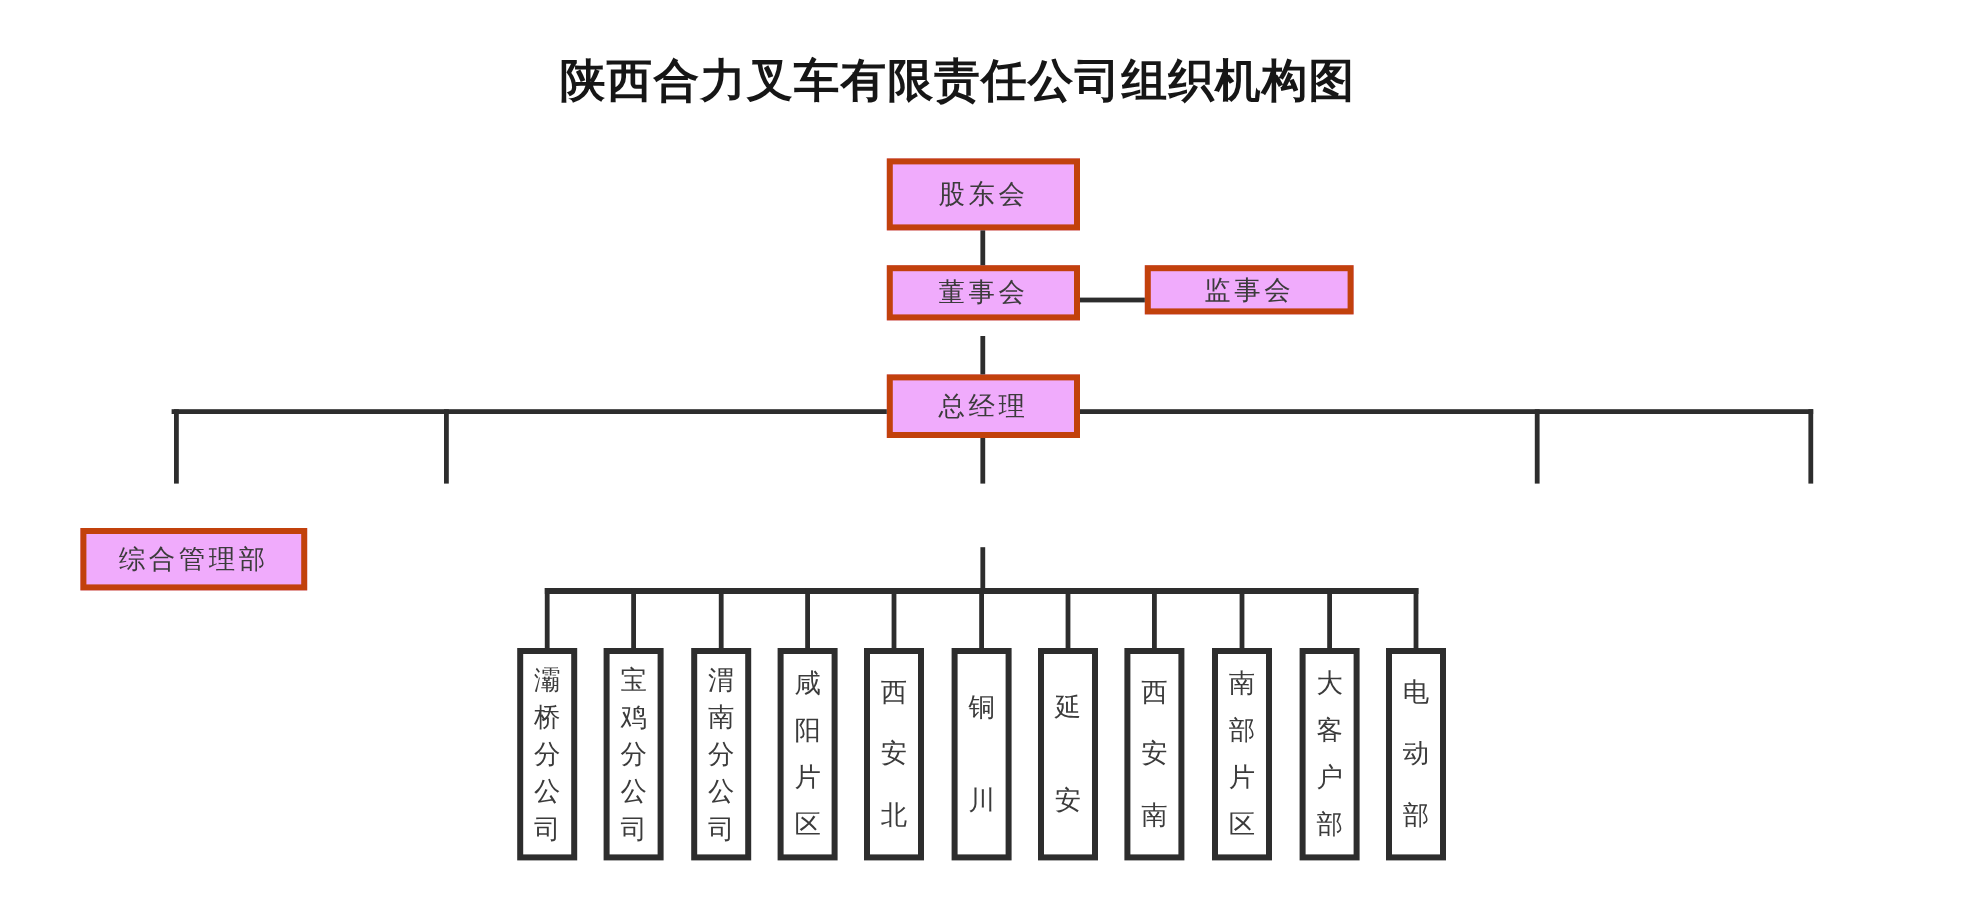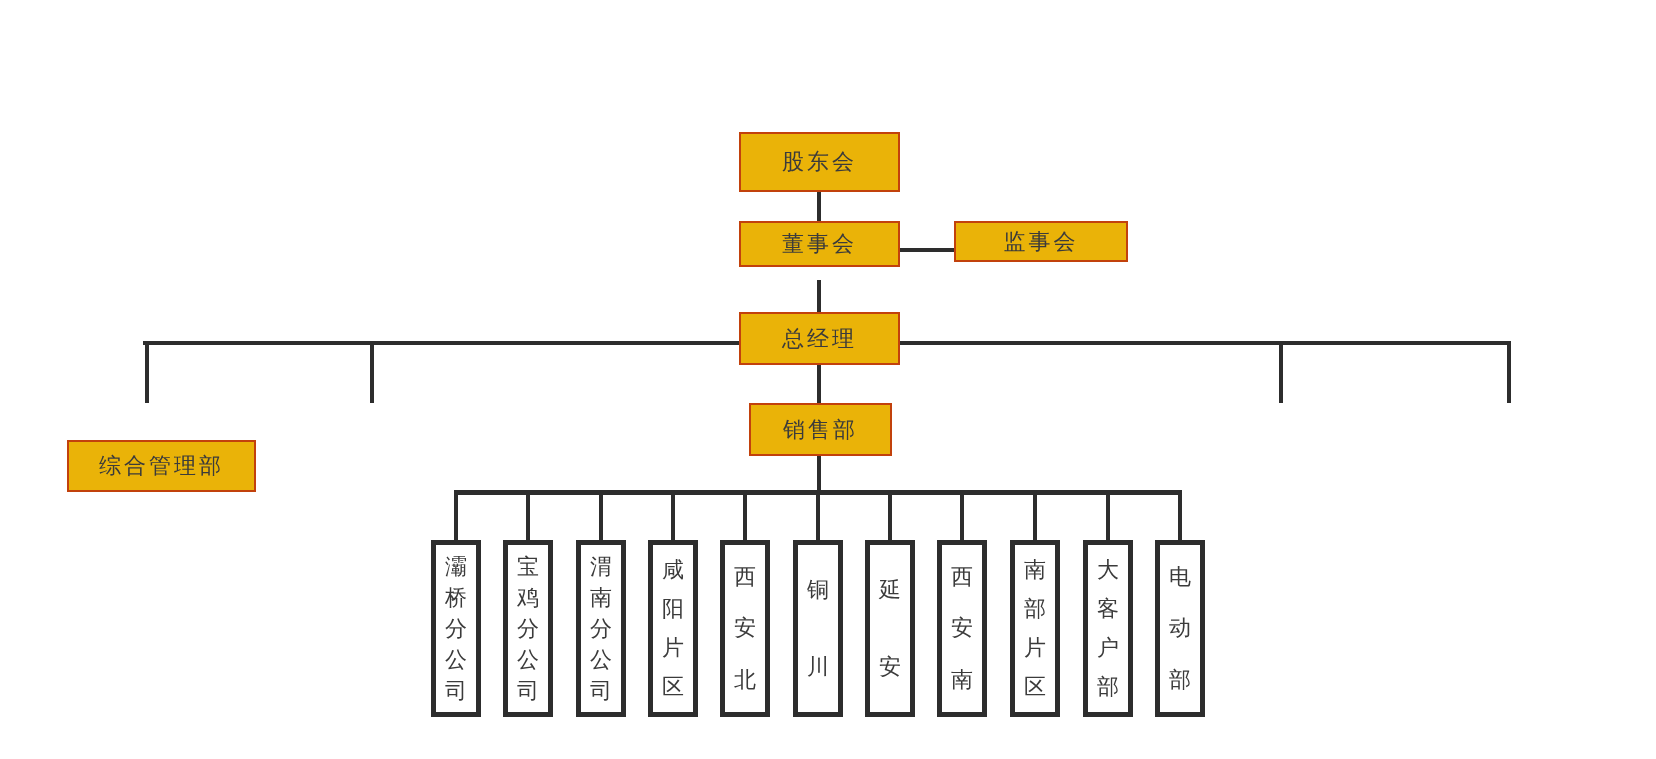--- a/index.html
+++ b/index.html
@@ -24,22 +24,22 @@
     text-align: center;
     font-family: "Liberation Sans", sans-serif;
     font-weight: bold;
     font-size: 38px;
     letter-spacing: 1px;
     color: #161616;
   }
   .box {
     position: absolute;
     box-sizing: border-box;
-    border: 2px solid #c2410c;
-    background: #eab308;
+    border: 5px solid #c2410c;
+    background: #f0abfc;
     display: flex;
     align-items: center;
     justify-content: center;
   }
   .box .label {
     font-size: 22px;
     letter-spacing: 3px;
     color: #3b3b3b;
     white-space: nowrap;
   }
@@ -79,41 +79,39 @@
     font-size: 22px;
     color: #3b3b3b;
     line-height: 1;
   }
 </style>
 </head>
 <body>
 
 <div class="canvas">
 
+  <h1 class="title">陕西合力叉车有限责任公司组织机构图</h1>
 
   <div class="box" style="left:739px; top:132px; width:161px; height:60px;">
     <span class="label">股东会</span>
   </div>
 
   <div class="box" style="left:739px; top:221px; width:161px; height:46px;">
     <span class="label">董事会</span>
   </div>
   <div class="box" style="left:954px; top:221px; width:174px; height:41px;">
     <span class="label">监事会</span>
   </div>
 
   <div class="box" style="left:739px; top:312px; width:161px; height:53px;">
     <span class="label">总经理</span>
   </div>
 
   <div class="box" style="left:67px; top:403px; width:189px; height:52px;margin-top:37px;">
     <span class="label">综合管理部</span>
-  </div>
-  <div class="box" style="left:749px; top:403px; width:143px; height:53px;">
-    <span class="label">销售部</span>
   </div>
 
   <div class="line" style="left:817px; top:192px; width:4px; height:29px;"></div>
   <div class="line" style="left:900px; top:248px; width:54px; height:4px;"></div>
   <div class="line" style="left:817px; top:280px; width:4px; height:32px;"></div>
 
   <div class="line" style="left:143px; top:341px; width:596px; height:4px;"></div>
   <div class="line" style="left:145px; top:341px; width:4px; height:62px;"></div>
   <div class="line" style="left:370px; top:341px; width:4px; height:62px;"></div>
 

